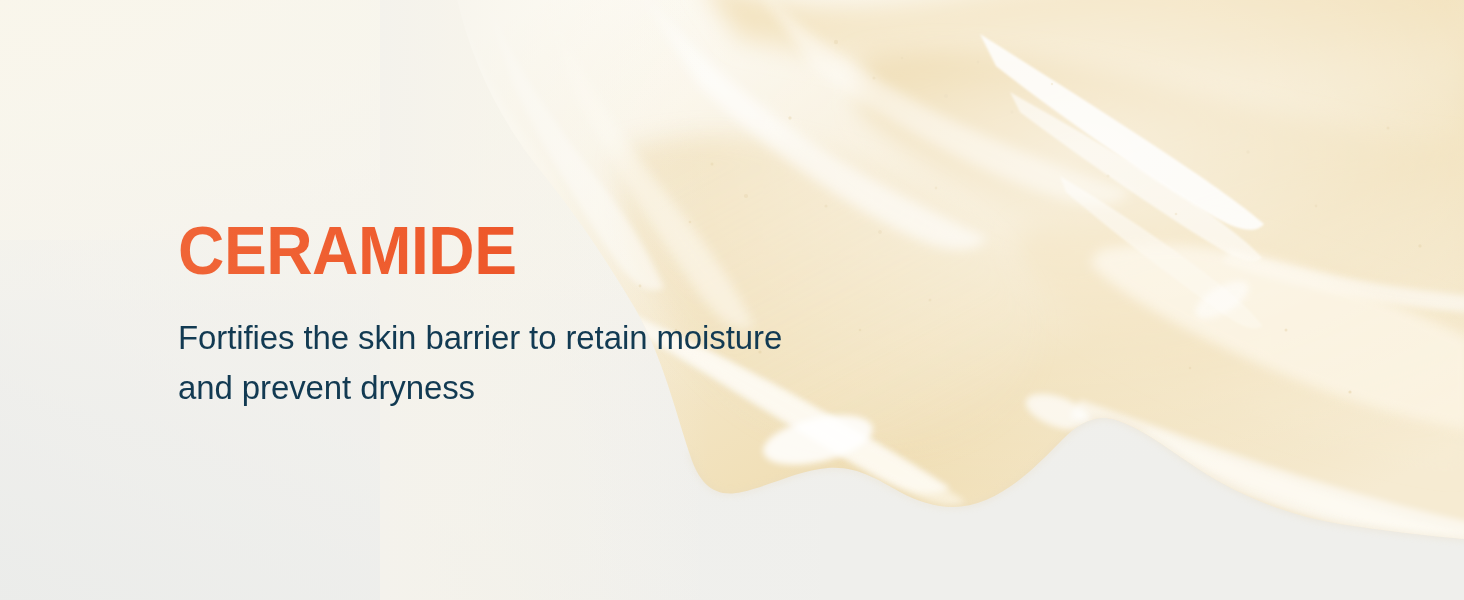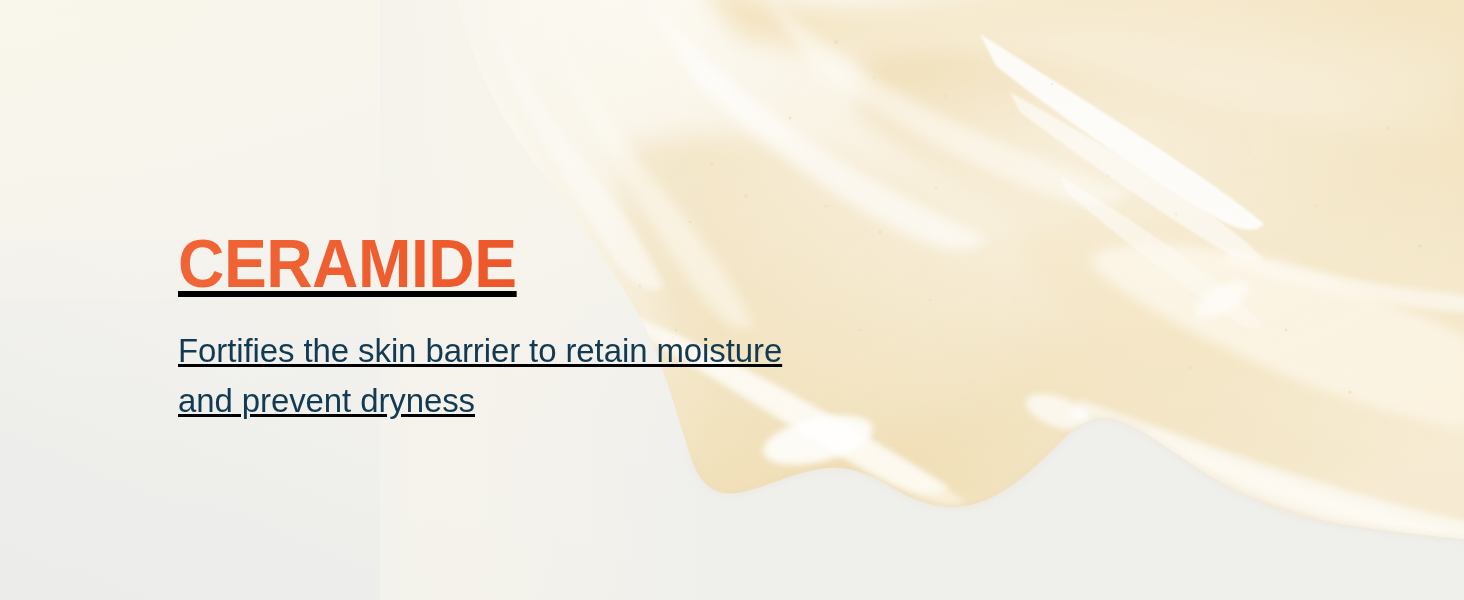--- a/index.html
+++ b/index.html
@@ -40,23 +40,22 @@
   .gel-wrap {
     position: absolute;
     inset: 0;
   }
   .gel-svg { position: absolute; inset: 0; width: 1464px; height: 600px; display: block; }
 
   
   .copy {
     position: absolute;
     left: 178px;
-    top: 227px;
+    top: 214px;
     width: 760px;
-    text-decoration: underline;
   }
   .headline {
     margin: 0;
     font-size: 69px;
     line-height: 74px;
     font-weight: bold;
     letter-spacing: -0.5px;
     color: #EE562A;
     transform: scaleX(0.93);
     transform-origin: left center;

